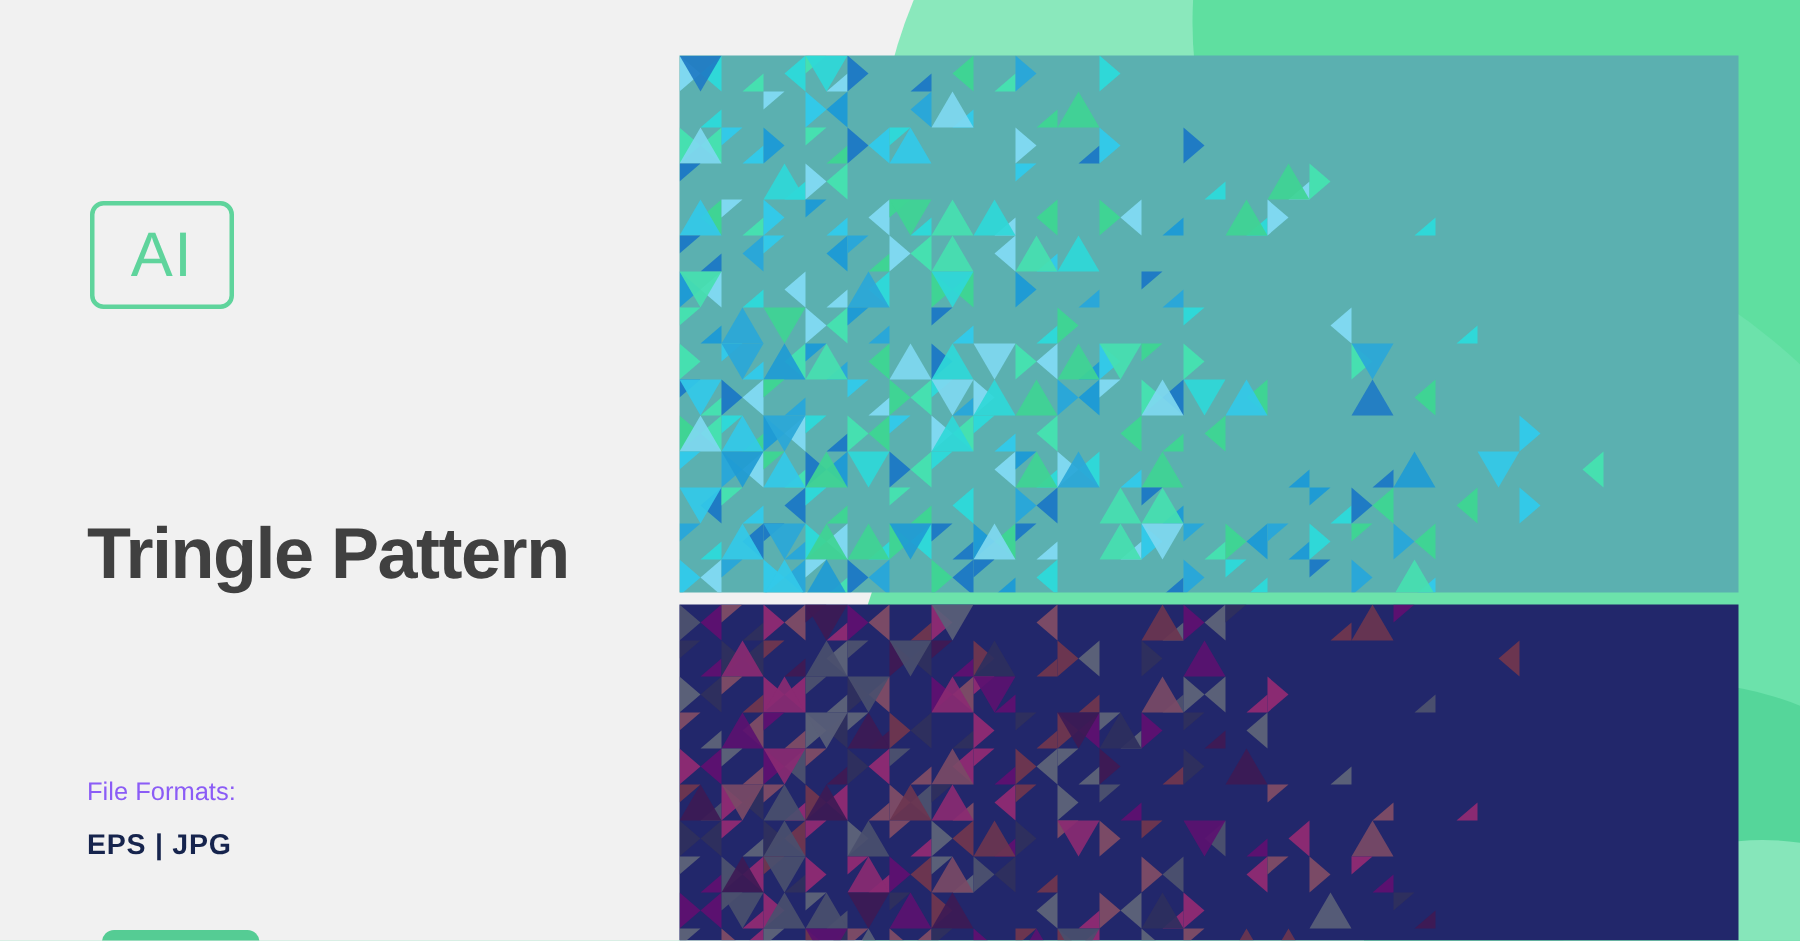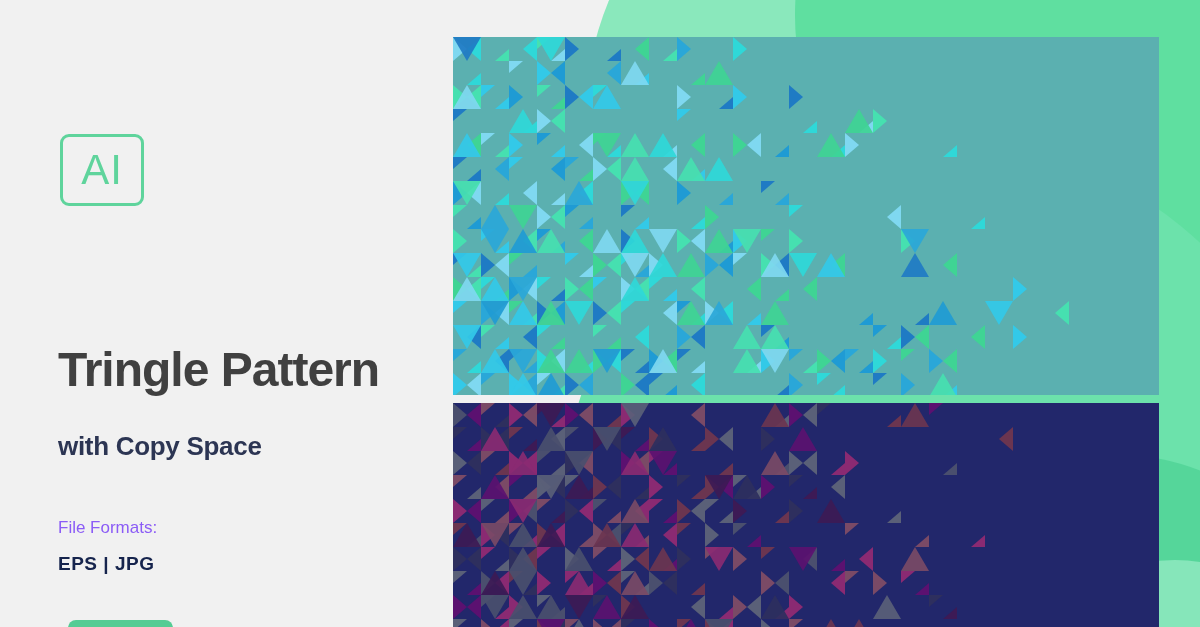--- a/index.html
+++ b/index.html
@@ -31,21 +31,21 @@
   }
   .circle-lowest{
     left:1010px;top:560px;width:330px;height:330px;
     background:#86e6ba;
   }
 
   
   .left-col{position:absolute;left:0;top:0;width:452px;height:627px;background:#f1f1f1;z-index:6;}
 
   .ai-badge{
-    position:absolute;left:60px;top:134px;width:84px;height:72px;
+    position:absolute;left:60px;top:134px;width:96px;height:72px;
     border:3px solid #5fd49c;border-radius:9px;
     display:flex;align-items:center;justify-content:center;
     box-sizing:border-box;
   }
   .ai-badge span{
     color:#5fd49c;font-size:42px;font-weight:300;letter-spacing:1px;
     line-height:1;font-family:"Liberation Sans", sans-serif;
   }
 
   .count{
@@ -724,21 +724,20 @@
       </svg>
   </div>
 
   <div class="left-col">
 
     <div class="ai-badge">
       <span>AI</span>
     </div>
 
     <div class="headline">Tringle Pattern</div>
-    <div class="sub2">with Copy Space</div>
 
     <div class="formats-label">File Formats:</div>
     <div class="formats-value">EPS  |  JPG</div>
 
     <div class="cta-button"></div>
   </div>
 
 </div>
 
 </body></html>

